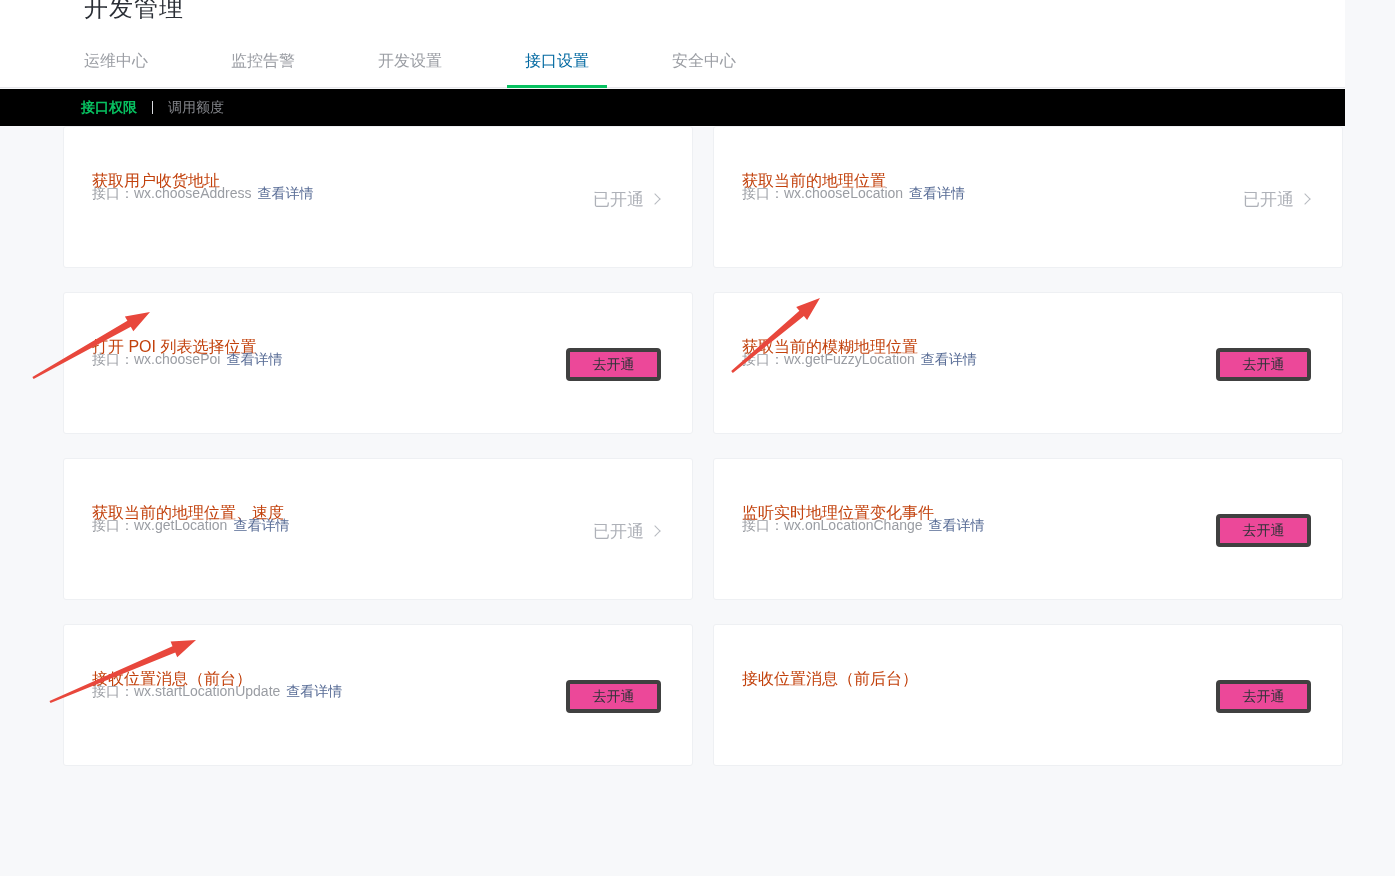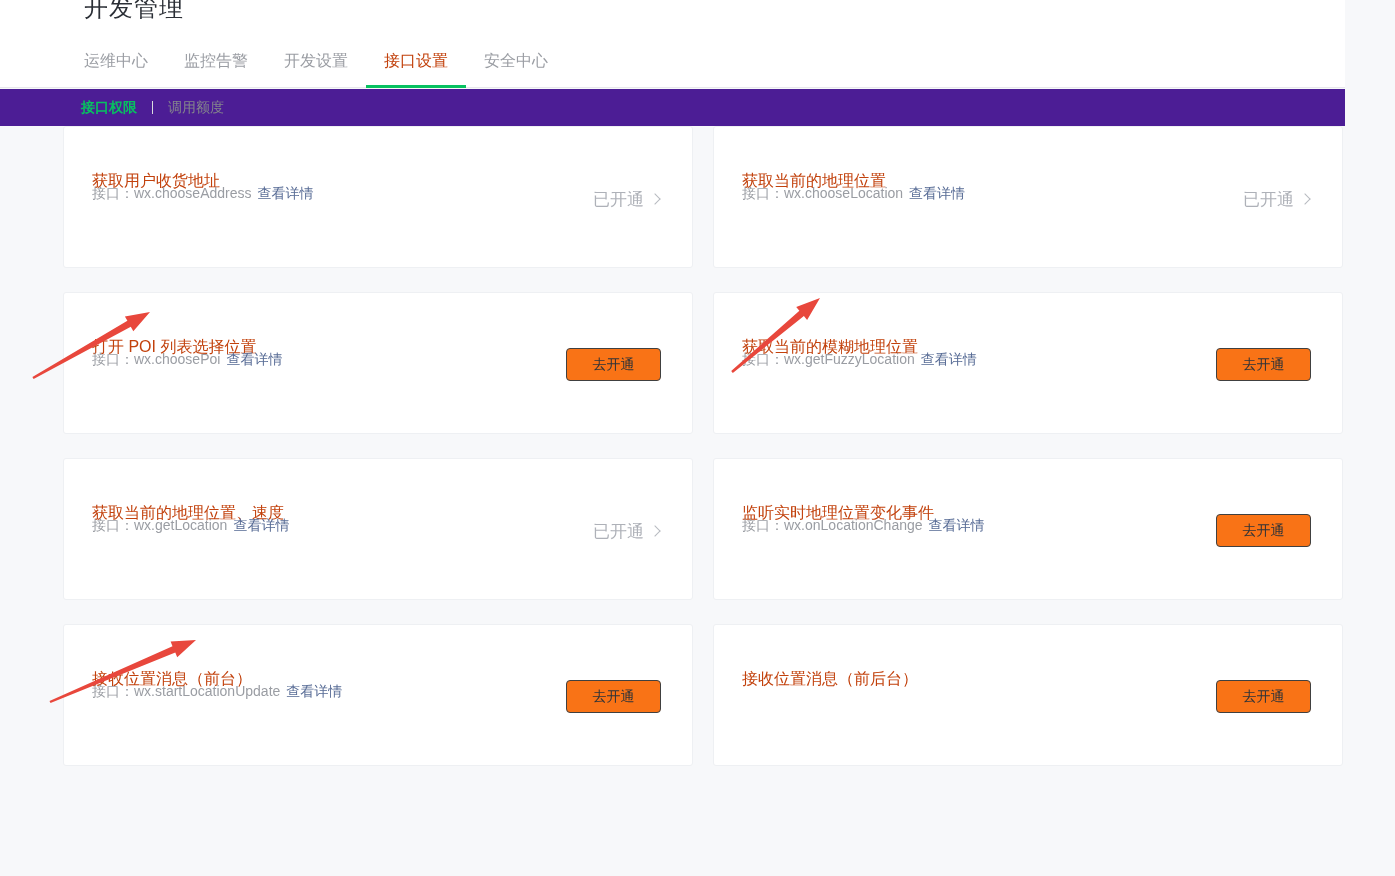--- a/index.html
+++ b/index.html
@@ -20,33 +20,34 @@
     text-align:center;
   }
   .page-title {
     position:absolute; left:84px; top:-8px;
     font-size:24px; font-weight:400; color:#2b2f36;
     letter-spacing:1px;
   }
   .tabs {
     position:absolute; left:66px; bottom:-1px;
     display:flex;
+    gap:47px;
   }
   .tab {
     padding:0 18px 13px 18px;
     font-size:16px; color:#9a9da3;
     border-bottom:3px solid transparent;
     cursor:pointer; white-space:nowrap;
   }
-  .tab.active { color:#c2410c; border-bottom-color:#07c160; }
+  .tab.active { color:#0369a1; border-bottom-color:#07c160; }
   
   .subnav {
     position:absolute; left:0; top:89px;
     width:1345px; height:37px;
-    background:#4c1d95;
+    background:#000000;
     display:flex; align-items:center;
     padding-left:81px;
   }
   .subnav-item { font-size:14px; color:#85878c; cursor:pointer; }
   .subnav-item.active { color:#07c160; font-weight:600; }
   .subnav-divider {
     width:1px; height:13px; background:#d9dbdf;
     margin:0 15px; display:inline-block;
   }
   
@@ -86,22 +87,22 @@
   }
   .chev {
     display:inline-block; width:8px; height:8px;
     border-top:1px solid #b7bac0; border-right:1px solid #b7bac0;
     transform:rotate(45deg);
     margin-left:7px; margin-top:-1px;
   }
   .go-btn {
     position:absolute; right:31px; top:55px;
     width:95px; height:33px;
-    background:#f97316;
-    border:1px solid #404040;
+    background:#ec4899;
+    border:4px solid #404040;
     border-radius:4px;
     font-size:14px; color:#2f3338;
     font-family:inherit;
     cursor:pointer;
   }
   
   .arrow-layer {
     position:absolute; left:0; top:0; width:1395px; height:876px;
     pointer-events:none;
   }

